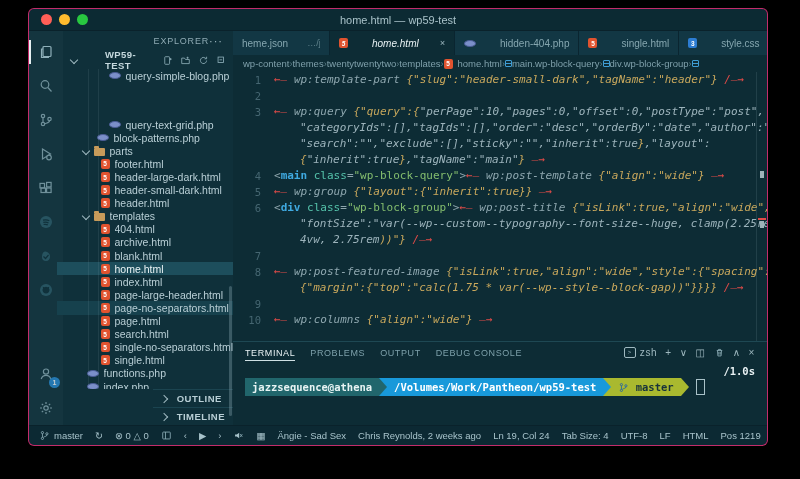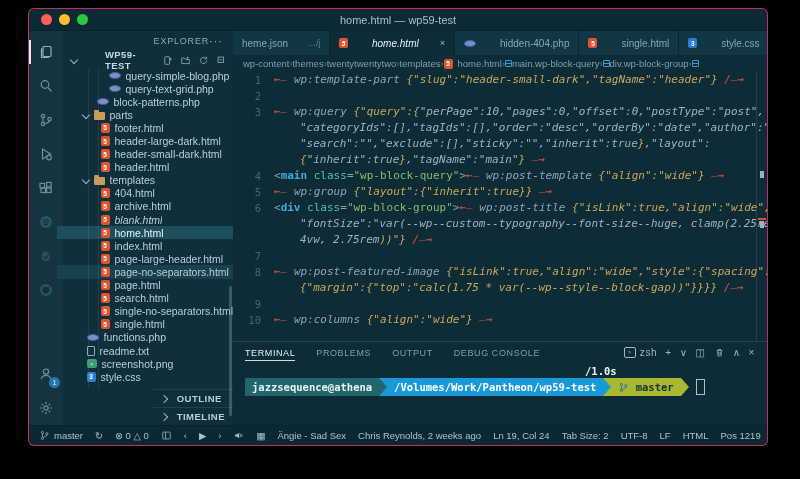--- a/index.html
+++ b/index.html
@@ -84,27 +84,27 @@
   .s-w{color:#9db4bc;font-style:italic;}
   .s-p{color:#8fa6ad;}
   .s-b{color:#3fa9e0;font-weight:bold;}
   .s-t{color:#55c3ab;}
   .s-g{color:#84bd6e;}
   .ruler{position:absolute;top:0;bottom:0;right:0;width:10px;border-left:1px solid rgba(150,180,190,.15);}
   .rmark{position:absolute;left:3px;width:4px;height:7px;background:#9fb3ba;}
   .rmark.red{left:1px;width:8px;height:2px;background:#e04b48;}
   
   .panel{height:83px;flex:none;border-top:1px solid #1e4853;background:#0d2c35;display:flex;flex-direction:column;}
-  .ptabs{height:21px;flex:none;display:flex;align-items:center;gap:21px;padding:0 12px;font-size:9px;
+  .ptabs{height:21px;flex:none;display:flex;align-items:center;gap:15px;padding:0 12px;font-size:9px;
     letter-spacing:.6px;color:#7da0aa;}
   .ptab.active{color:#e9f2f4;border-bottom:1px solid #cfe0e4;padding-bottom:2px;margin-bottom:-3px;}
   .pactions{margin-left:auto;display:flex;align-items:center;gap:8px;color:#9fb9c0;font-size:10px;}
   .shellbox{display:flex;align-items:center;gap:4px;padding-left:8px;}
   .shellicon{width:10px;height:9px;border:1px solid #9fb9c0;border-radius:2px;font-size:6px;line-height:8px;text-align:center;color:#9fb9c0;}
-  .term{flex:1;padding:1px 12px 0;font-family:"DejaVu Sans Mono",monospace;color:#d7e6ea;}
+  .term{flex:1;padding:1px 12px 0;font-family:"DejaVu Sans Mono",monospace;color:#d7e6ea;text-align:right;}
   .duration{font-size:10.5px;font-weight:bold;color:#e9f2f4;height:14px;line-height:14px;padding-left:340px;}
   .prompt{display:flex;align-items:center;height:18px;font-size:10.5px;font-weight:bold;}
   .pseg{height:18px;display:flex;align-items:center;padding:0 7px;white-space:pre;}
   .parrow{width:0;height:0;border-top:9px solid transparent;border-bottom:9px solid transparent;border-left-width:8px;border-left-style:solid;}
   .cursorblk{width:7px;height:14px;border:1px solid #a9c2c9;margin-left:7px;}
   
   .statusbar{height:19px;flex:none;background:#0c2933;border-top:1px solid #0a222b;display:flex;align-items:center;
     padding:0 10px;font-size:9.5px;color:#a8c3cb;gap:12px;white-space:nowrap;overflow:hidden;}
   .sitem{display:flex;align-items:center;gap:4px;flex:none;}
   .sright{margin-left:auto;display:flex;align-items:center;gap:12px;}
@@ -229,21 +229,21 @@
               </span>
             </span>
         </div>
         <div class="tree" id="tree">
           <div class="guide" style="left:31px"></div>
           <div class="guide" style="left:41px"></div>
         <div class="trow" style="padding-left: 52px;">
               <span class="fi php"></span>
               <span class="tlabel">query-simple-blog.php</span>
             </div>
-            <div class="trow" style="padding-left: 52px;">
+            <div class="trow" style="padding-left: 52px; margin-top: 36px;">
               <span class="fi php"></span>
               <span class="tlabel">query-text-grid.php</span>
             </div>
             <div class="trow" style="padding-left: 40px;">
               <span class="fi php"></span>
               <span class="tlabel">block-patterns.php</span>
             </div>
             <div class="trow" style="padding-left: 26px;">
               <span class="chev"></span>
               <span class="fi folder"></span>
@@ -271,21 +271,21 @@
               <span class="tlabel">templates</span>
             </div>
             <div class="trow" style="padding-left: 44px;">
               <span class="fi html">5</span>
               <span class="tlabel">404.html</span>
             </div>
             <div class="trow" style="padding-left: 44px;">
               <span class="fi html">5</span>
               <span class="tlabel">archive.html</span>
             </div>
-            <div class="trow" style="padding-left: 44px; font-style: italic;">
+            <div class="trow" style="padding-left: 44px;">
               <span class="fi html">5</span>
               <span class="tlabel">blank.html</span>
             </div>
             <div class="trow sel" style="padding-left: 44px;">
               <span class="fi html">5</span>
               <span class="tlabel">home.html</span>
             </div>
             <div class="trow" style="padding-left: 44px;">
               <span class="fi html">5</span>
               <span class="tlabel">index.html</span>
@@ -310,20 +310,24 @@
               <span class="fi html">5</span>
               <span class="tlabel">single-no-separators.html</span>
             </div>
             <div class="trow" style="padding-left: 44px;">
               <span class="fi html">5</span>
               <span class="tlabel">single.html</span>
             </div>
             <div class="trow" style="padding-left: 30px;">
               <span class="fi php"></span>
               <span class="tlabel">functions.php</span>
+            </div>
+            <div class="trow" style="padding-left: 30px;">
+              <span class="fi php"></span>
+              <span class="tlabel">index.php</span>
             </div>
             <div class="trow" style="padding-left: 30px;">
               <span class="fi txt"></span>
               <span class="tlabel">readme.txt</span>
             </div>
             <div class="trow" style="padding-left: 30px;">
               <span class="fi img">▪</span>
               <span class="tlabel">screenshot.png</span>
             </div>
             <div class="trow" style="padding-left: 30px;">
@@ -500,21 +504,21 @@
           <span>Ängie - Sad Sex</span>
         </span>
         <span class="sright">
           <span class="sitem">
             <span>Chris Reynolds, 2 weeks ago</span>
           </span>
           <span class="sitem">
             <span>Ln 19, Col 24</span>
           </span>
           <span class="sitem">
-            <span>Tab Size: 2</span>
+            <span>Tab Size: 4</span>
           </span>
           <span class="sitem">
             <span>UTF-8</span>
           </span>
           <span class="sitem">
             <span>LF</span>
           </span>
           <span class="sitem">
             <span>HTML</span>
           </span>

